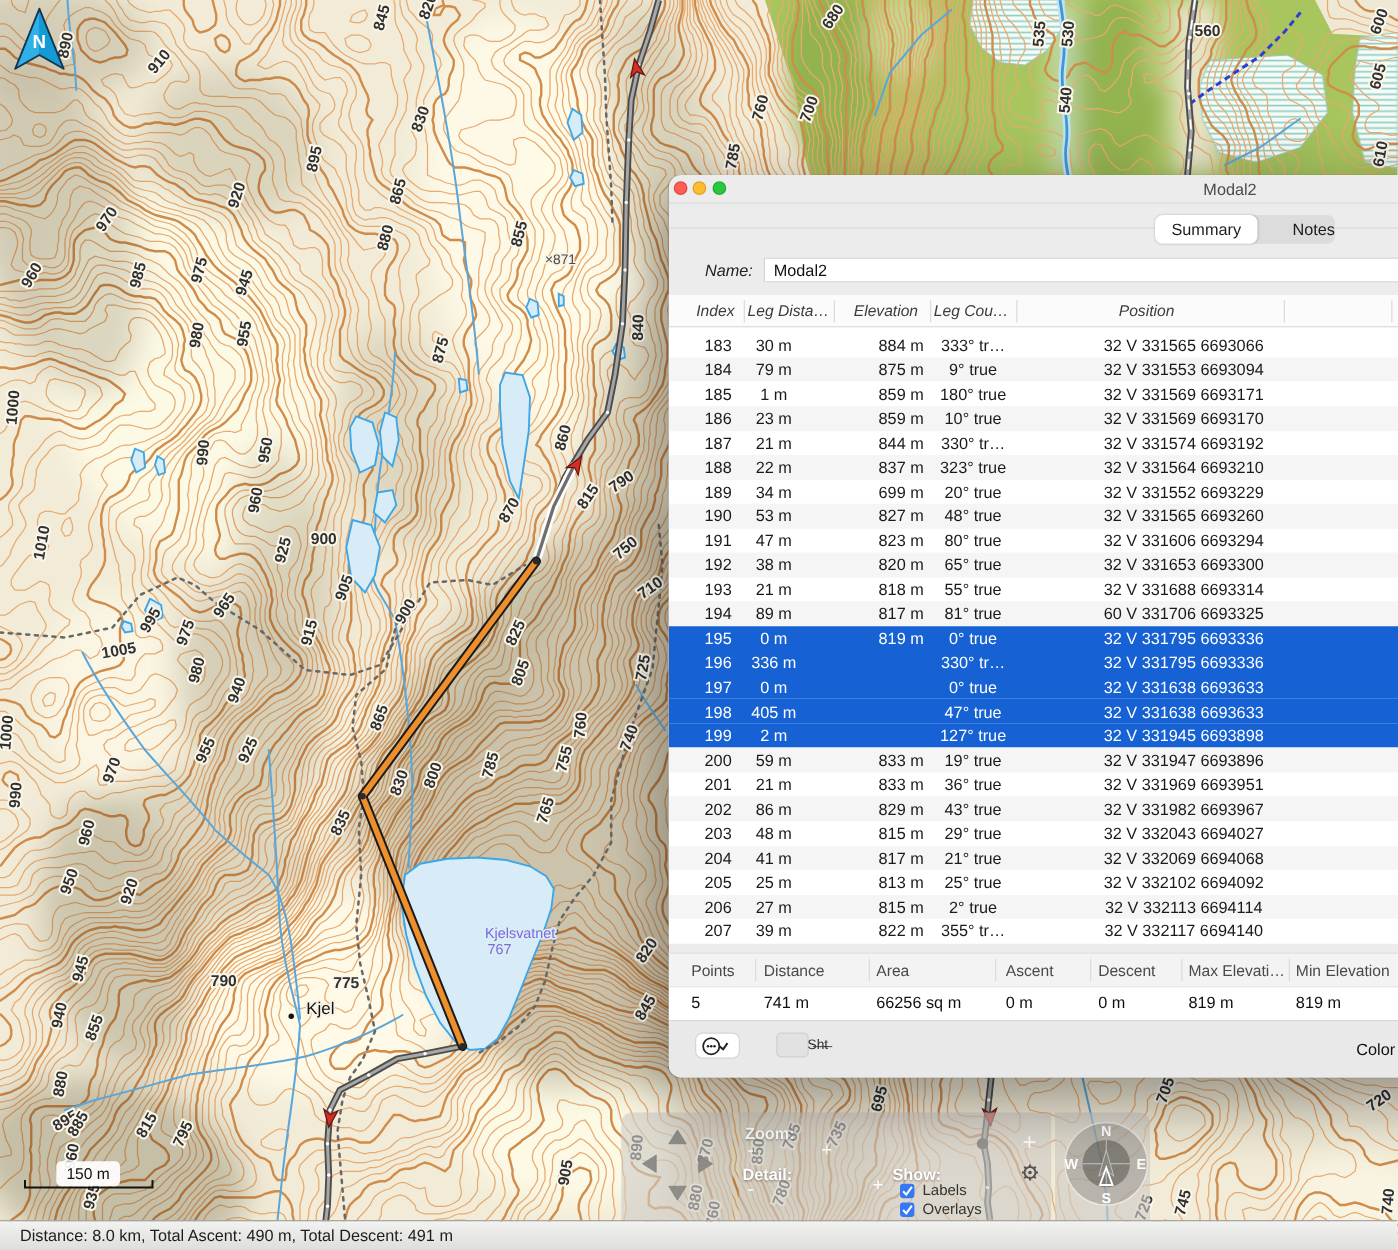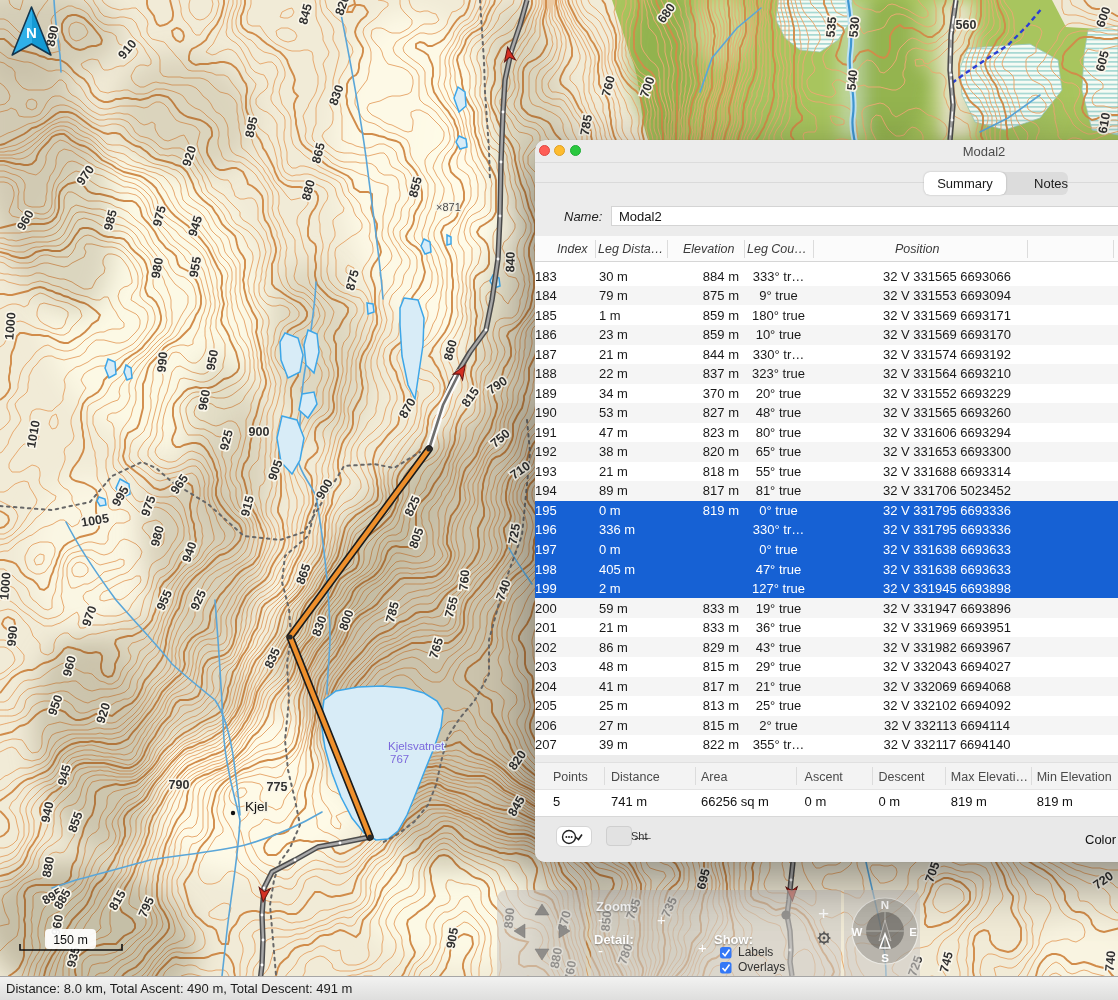--- a/index.html
+++ b/index.html
@@ -20,42 +20,42 @@
   border:1px solid #d4d4d4; font-size:13px; color:#111; padding:2px 0 0 7px; }
 #thead { position:absolute; left:0; top:96px; width:100%; height:26px; background:#fbfbfb;
   border-bottom:1px solid #d6d6d6; font-size:12.5px; color:#3c3c3c; }
 #thead span { position:absolute; top:6px;font-style:italic; }
 #thead i, #sumhead i { position:absolute; top:4px; height:18px; width:1px; background:#dcdcdc; }
 #tbody { position:absolute; left:0; top:122px; width:100%; height:493px; padding-top:4.4px; overflow:hidden; background:#fff; }
 .trow { position:relative; height:19.54px; font-size:13px; color:#1a1a1a; }
 .trow.alt { background:#f5f5f5; }
 .trow.sel { background:#1661d4; color:#fff; }
 .trow span { position:absolute; top:2.2px; }
-.c1 { left:0; width:55px; text-align:left; }
-.c2 { left:64px; width:64px; text-align:left; }
+.c1 { left:12px; width:55px; text-align:center; }
+.c2 { left:52px; width:64px; text-align:center; }
 .c3 { left:140px; width:64px; text-align:right; }
 .c4 { left:183.5px; width:120px; text-align:center; }
 .c5 { left:292px; width:240px; text-align:center; }
 #tbody .sel:first-of-type { border-radius:0; }
 #sumhead { position:absolute; left:0; top:622px; width:100%; height:28px; background:#f3f3f3;
   border-top:1px solid #e0e0e0; border-bottom:1px solid #e4e4e4; font-size:12.5px; color:#4a4a4a; }
 #sumhead span { position:absolute; top:7px; }
 #sumrow { position:absolute; left:0; top:650px; width:100%; height:25.5px; background:#fff; font-size:13px; color:#111; }
 #sumrow span { position:absolute; top:4px; }
 #mfooter { position:absolute; left:0; top:675.5px; width:100%; height:46.5px; background:#e9e9e9;
   border-top:1px solid #d8d8d8; border-radius:0 0 10px 10px; }
 #btn1 { position:absolute; left:21px; top:9px; width:36px; height:21px; background:#fff; border:1px solid #d5d5d5;
   border-radius:6px; text-align:center; padding-top:2px; }
-#btn2 { position:absolute; left:71px; top:9.5px; width:22.5px; height:20px; background:#e2e2e2; border:1px solid #cfcfcf;
+#btn2 { position:absolute; left:86px; top:9.5px; width:22.5px; height:20px; background:#e2e2e2; border:1px solid #cfcfcf;
   border-radius:4px; font-size:11px; text-align:center; line-height:19px; color:#333;padding-left:24px; }
 #colorlab { position:absolute; left:550px; top:15px; font-size:13px; color:#111; }
 .bp { position:absolute; top:890px; height:86px; background:rgba(206,203,198,0.62); z-index:2; }
 #statusbar { position:absolute; left:0; top:976px; width:1118px; height:24px; z-index:6;
   background:linear-gradient(#f2f2f1,#dededd); border-top:1px solid #a6a6a6; font-size:13px; color:#1c1c1c;
-  line-height:23px; padding-left:6px; }
+  line-height:23px; padding-left:16px; }
 </style></head>
 <body>
 <div id="stage">
 <svg width="1118" height="1000" viewBox="0 0 1118 1000" style="position:absolute;left:0;top:0">
 <defs>
 <filter id="blur8" x="-30%" y="-30%" width="160%" height="160%">
           <feGaussianBlur stdDeviation="8"></feGaussianBlur>
         </filter>
 <filter id="blur12" x="-40%" y="-40%" width="180%" height="180%">
           <feGaussianBlur stdDeviation="12"></feGaussianBlur>
@@ -465,21 +465,21 @@
         <div class="trow alt">
           <span class="c1">188</span>
           <span class="c2">22 m</span>
           <span class="c3">837 m</span>
           <span class="c4">323° true</span>
           <span class="c5">32 V 331564 6693210</span>
         </div>
         <div class="trow ">
           <span class="c1">189</span>
           <span class="c2">34 m</span>
-          <span class="c3">370 m</span>
+          <span class="c3">699 m</span>
           <span class="c4">20° true</span>
           <span class="c5">32 V 331552 6693229</span>
         </div>
         <div class="trow alt">
           <span class="c1">190</span>
           <span class="c2">53 m</span>
           <span class="c3">827 m</span>
           <span class="c4">48° true</span>
           <span class="c5">32 V 331565 6693260</span>
         </div>
@@ -502,21 +502,21 @@
           <span class="c2">21 m</span>
           <span class="c3">818 m</span>
           <span class="c4">55° true</span>
           <span class="c5">32 V 331688 6693314</span>
         </div>
         <div class="trow alt">
           <span class="c1">194</span>
           <span class="c2">89 m</span>
           <span class="c3">817 m</span>
           <span class="c4">81° true</span>
-          <span class="c5">32 V 331706 5023452</span>
+          <span class="c5">60 V 331706 6693325</span>
         </div>
         <div class="trow sel selt">
           <span class="c1">195</span>
           <span class="c2">0 m</span>
           <span class="c3">819 m</span>
           <span class="c4">0° true</span>
           <span class="c5">32 V 331795 6693336</span>
         </div>
         <div class="trow sel">
           <span class="c1">196</span>

